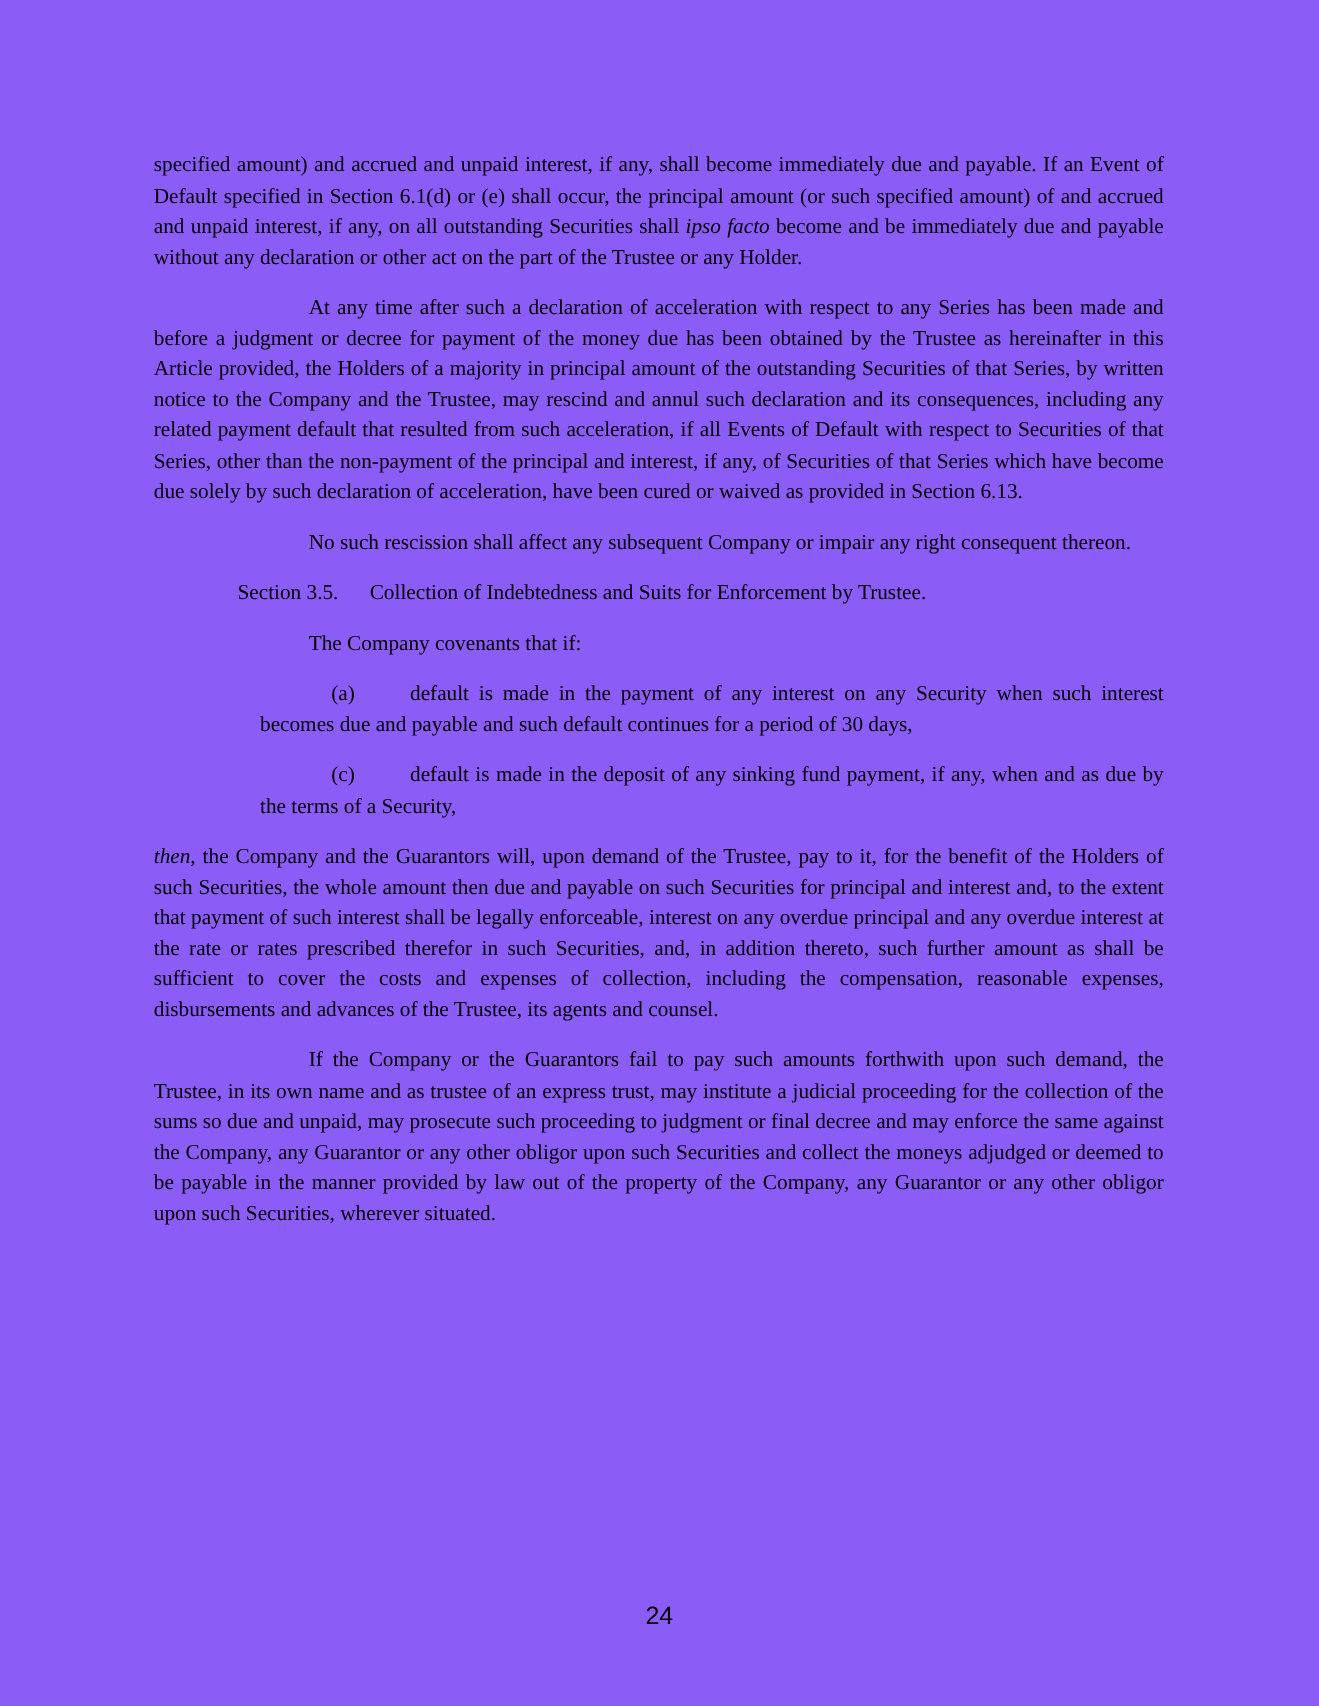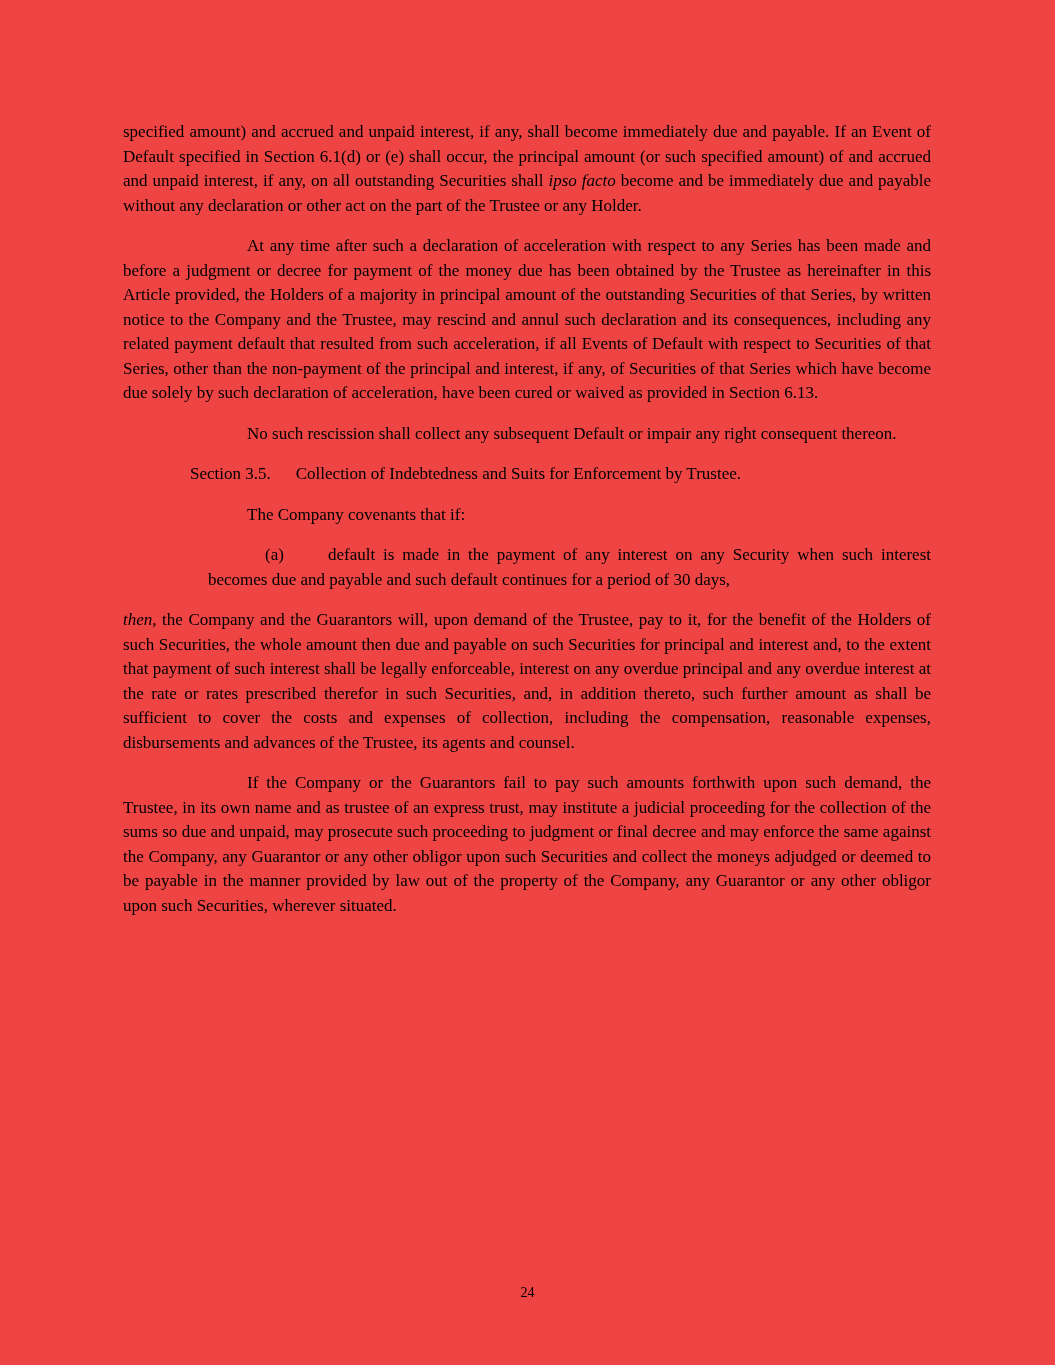--- a/index.html
+++ b/index.html
@@ -4,21 +4,21 @@
 <style>
   html, body {
     margin: 0;
     padding: 0;
     background: #ffffff;
   }
   .page {
     position: relative;
     width: 1055px;
     height: 1365px;
-    background: #ef4444;
+    background: #8b5cf6;
     font-family: "Liberation Serif", serif;
     font-size: 17px;
     line-height: 24.5px;
     color: #000000;
     overflow: hidden;
   }
   .content {
     position: absolute;
     top: 120px;
     left: 123px;
@@ -52,44 +52,45 @@
     font-style: italic;
   }
   .underline {
   }
   .page-number {
     position: absolute;
     bottom: 60px;
     left: 0;
     width: 100%;
     text-align: center;
-    font-family: Liberation Serif, serif;
-    font-size: 14px;
+    font-family: Liberation Sans, sans-serif;
+    font-size: 20px;
     color: #000000;
   }
 </style>
 </head>
 <body>
 
 <div class="page">
   <div class="content">
 
     <p class="body"><span>specified amount) and accrued and unpaid interest, if any, shall become immediately due and payable.  If an Event of Default specified in Section 6.1(d) or (e) shall occur, the principal amount (or such specified amount) of and accrued and unpaid interest, if any, on all outstanding Securities shall </span><span class="italic">ipso facto</span><span> become and be immediately due and payable without any declaration or other act on the part of the Trustee or any Holder.</span></p>
 
     <p class="body indent-first"><span>At any time after such a declaration of acceleration with respect to any Series has been made and before a judgment or decree for payment of the money due has been obtained by the Trustee as hereinafter in this Article provided, the Holders of a majority in principal amount of the outstanding Securities of that Series, by written notice to the Company and the Trustee, may rescind and annul such declaration and its consequences, including any related payment default that resulted from such acceleration, if all Events of Default with respect to Securities of that Series, other than the non-payment of the principal and interest, if any, of Securities of that Series which have become due solely by such declaration of acceleration, have been cured or waived as provided in Section 6.13.</span></p>
 
-    <p class="body indent-first"><span>No such rescission shall collect any subsequent Default or impair any right consequent thereon.</span></p>
+    <p class="body indent-first"><span>No such rescission shall affect any subsequent Company or impair any right consequent thereon.</span></p>
 
     <p class="section-heading"><span>Section 3.5.</span><span class="tab"></span><span class="underline">Collection of Indebtedness and Suits for Enforcement by Trustee</span><span>.</span></p>
 
     <p class="body indent-first"><span>The Company covenants that if:</span></p>
 
     <p class="list-item"><span class="item-label">(a)</span><span>default is made in the payment of any interest on any Security when such interest becomes due and payable and such default continues for a period of 30 days,</span></p>
 
 
+    <p class="list-item"><span class="item-label">(c)</span><span>default is made in the deposit of any sinking fund payment, if any, when and as due by the terms of a Security,</span></p>
 
     <p class="body"><span class="italic">then,</span><span> the Company and the Guarantors will, upon demand of the Trustee, pay to it, for the benefit of the Holders of such Securities, the whole amount then due and payable on such Securities for principal and interest and, to the extent that payment of such interest shall be legally enforceable, interest on any overdue principal and any overdue interest at the rate or rates prescribed therefor in such Securities, and, in addition thereto, such further amount as shall be sufficient to cover the costs and expenses of collection, including the compensation, reasonable expenses, disbursements and advances of the Trustee, its agents and counsel.</span></p>
 
     <p class="body indent-first"><span>If the Company or the Guarantors fail to pay such amounts forthwith upon such demand, the Trustee, in its own name and as trustee of an express trust, may institute a judicial proceeding for the collection of the sums so due and unpaid, may prosecute such proceeding to judgment or final decree and may enforce the same against the Company, any Guarantor or any other obligor upon such Securities and collect the moneys adjudged or deemed to be payable in the manner provided by law out of the property of the Company, any Guarantor or any other obligor upon such Securities, wherever situated.</span></p>
 
   </div>
 
   <div class="page-number">24</div>
 </div>
 

